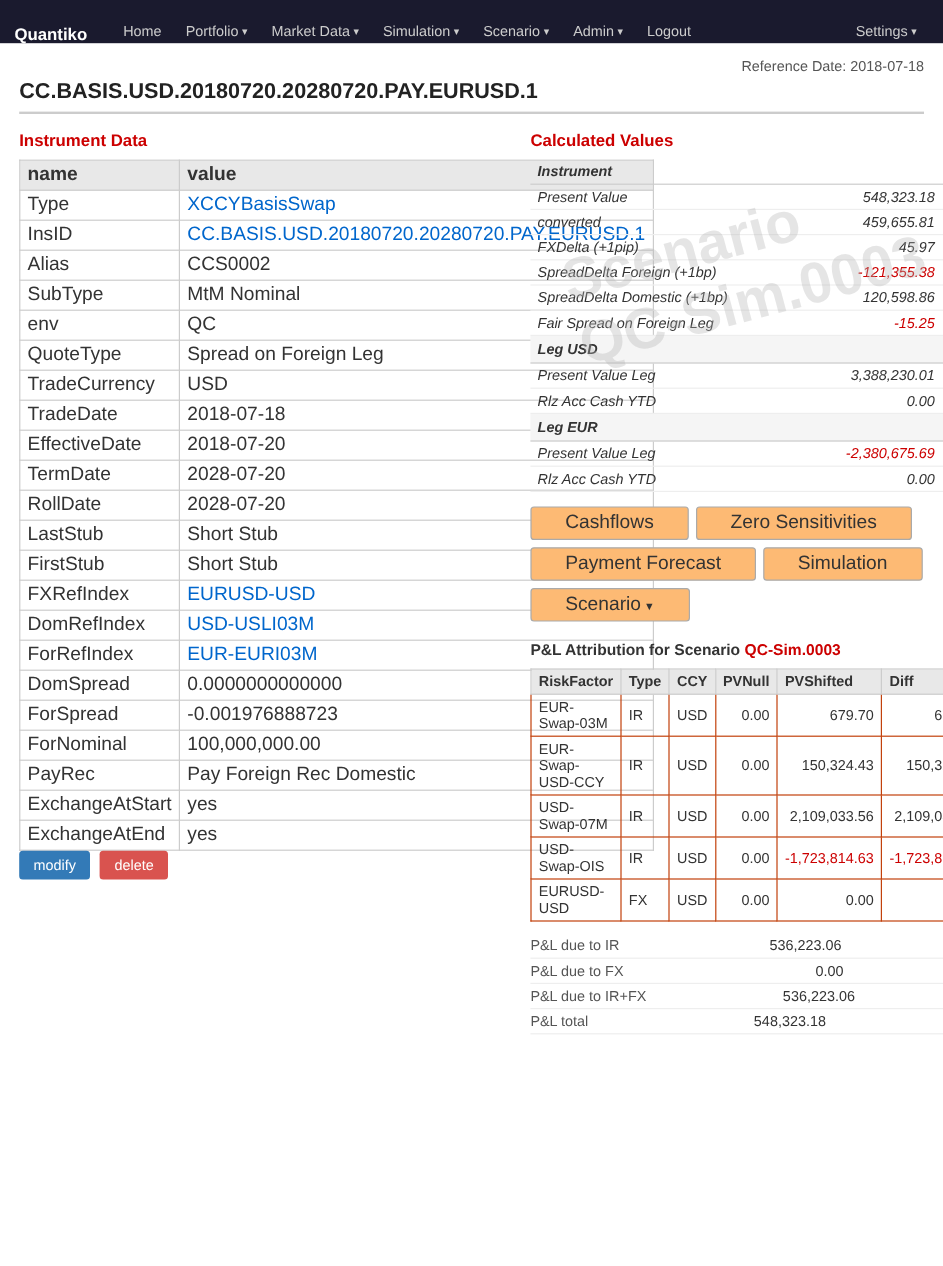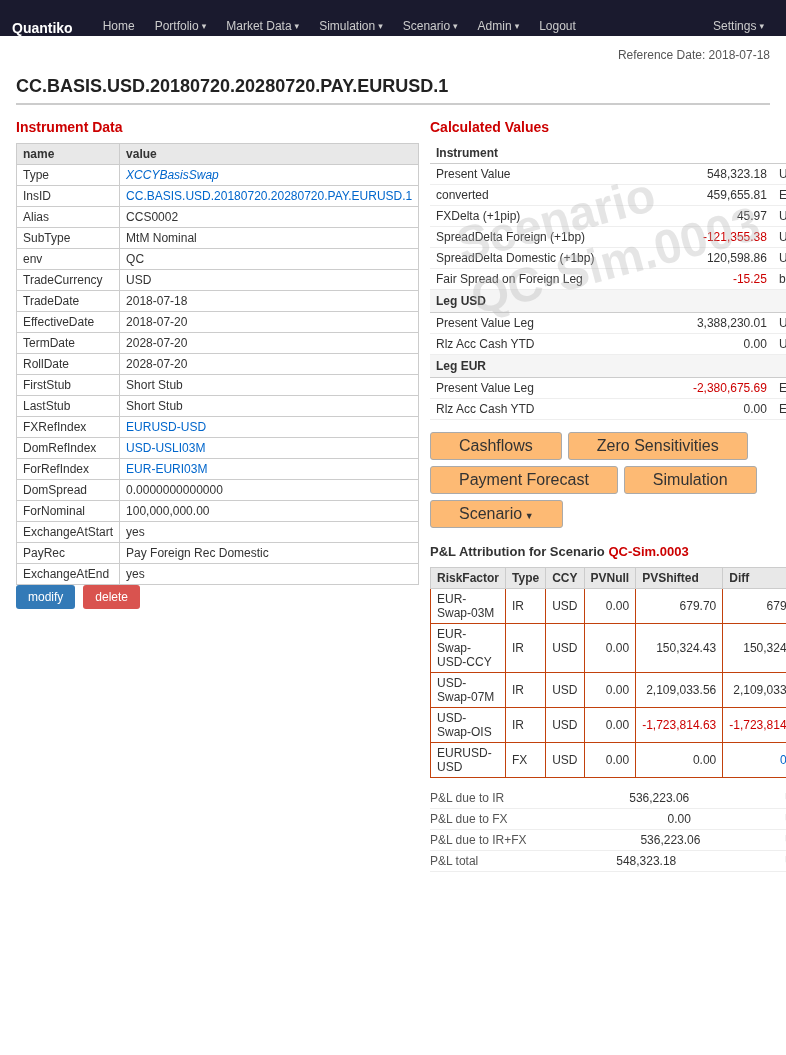--- a/index.html
+++ b/index.html
@@ -23,32 +23,32 @@
       display: flex;
       align-items: center;
       cursor: pointer;
       font-size: 12px;
     }
     nav .nav-item .arrow { font-size: 9px; margin-left: 3px; }
     nav .spacer { flex: 1; }
 
     
     .page { padding: 12px 16px; }
-    .ref-date { text-align: right; font-size: 12px; color: #555; margin-bottom: 14px; }
+    .ref-date { text-align: right; font-size: 12px; color: #555; margin-bottom: 4px; }
     .page-title { font-size: 18px; font-weight: bold; color: #222; border-bottom: 2px solid #ccc; padding-bottom: 6px; margin-bottom: 14px; }
 
-    .two-col { display: flex; gap: 24px; }
+    .two-col { display: flex; gap: 36px; }
     .left-col { width: 390px; flex-shrink: 0; }
     .right-col { flex: 1; }
 
     
     .section-title { font-size: 14px; font-weight: bold; color: #c00; margin-bottom: 8px; }
 
     
-    .inst-table { width: 100%; border-collapse: collapse; font-size: 12px; }
+    .inst-table { width: 100%; border-collapse: collapse; font-size: 16px; }
     .inst-table th { background: #e8e8e8; border: 1px solid #ccc; padding: 3px 6px; text-align: left; font-weight: bold; }
     .inst-table td { border: 1px solid #ccc; padding: 3px 6px; }
     .inst-table td.link-val { color: #0066cc; }
     .inst-table td.label-col { color: #333; font-weight: normal; }
 
     
     .watermark-container { position: relative; }
     .watermark {
       position: absolute;
       top: 60px;
@@ -57,21 +57,21 @@
       color: rgba(180,180,180,0.35);
       font-weight: bold;
       pointer-events: none;
       white-space: nowrap;
       transform: rotate(-15deg);
       z-index: 10;
     }
 
     
     .calc-table { width: 100%; border-collapse: collapse; font-size: 12px; }
-    .calc-table td { padding: 3px 6px; border-bottom: 1px solid #eee; }
+    .calc-table td { padding: 3px 6px; border-bottom: 1px solid #eee; font-style: italic; }
     .calc-table td.num { text-align: right; }
     .calc-table td.ccy { width: 36px; }
     .calc-table .section-row td { font-weight: bold; background: #f5f5f5; padding: 4px 6px; border-top: 1px solid #ccc; border-bottom: 1px solid #ccc; }
     .calc-table .header-row td { font-weight: bold; border-bottom: 1px solid #ccc; }
     .neg { color: #c00; }
 
     
     .btn-group { display: flex; flex-wrap: wrap; gap: 6px; margin-top: 12px; margin-bottom: 4px; }
     .btn {
       border: 1px solid #aaa;
@@ -159,93 +159,101 @@
       <table class="inst-table">
         <thead>
           <tr>
             <th>name</th>
             <th>value</th>
           </tr>
         </thead>
         <tbody id="inst-table-body">
         <tr>
               <td class="label-col">Type</td>
-              <td class="link-val" style="cursor: pointer; font-style: italic;">XCCYBasisSwap</td>
+              <td class="link-val" style="cursor: pointer;">XCCYBasisSwap</td>
             </tr>
             <tr>
               <td class="label-col">InsID</td>
               <td class="link-val" style="cursor: pointer;">CC.BASIS.USD.20180720.20280720.PAY.EURUSD.1</td>
             </tr>
             <tr>
               <td class="label-col">Alias</td>
               <td>CCS0002</td>
             </tr>
             <tr>
               <td class="label-col">SubType</td>
               <td>MtM Nominal</td>
             </tr>
             <tr>
               <td class="label-col">env</td>
               <td>QC</td>
             </tr>
             <tr>
+              <td class="label-col">QuoteType</td>
+              <td>Spread on Foreign Leg</td>
+            </tr>
+            <tr>
               <td class="label-col">TradeCurrency</td>
               <td>USD</td>
             </tr>
             <tr>
               <td class="label-col">TradeDate</td>
               <td>2018-07-18</td>
             </tr>
             <tr>
               <td class="label-col">EffectiveDate</td>
               <td>2018-07-20</td>
             </tr>
             <tr>
               <td class="label-col">TermDate</td>
               <td>2028-07-20</td>
             </tr>
             <tr>
               <td class="label-col">RollDate</td>
               <td>2028-07-20</td>
             </tr>
             <tr>
+              <td class="label-col">LastStub</td>
+              <td>Short Stub</td>
+            </tr>
+            <tr>
               <td class="label-col">FirstStub</td>
               <td>Short Stub</td>
             </tr>
             <tr>
-              <td class="label-col">LastStub</td>
-              <td>Short Stub</td>
-            </tr>
-            <tr>
               <td class="label-col">FXRefIndex</td>
               <td class="link-val" style="cursor: pointer;">EURUSD-USD</td>
             </tr>
             <tr>
               <td class="label-col">DomRefIndex</td>
               <td class="link-val" style="cursor: pointer;">USD-USLI03M</td>
             </tr>
             <tr>
               <td class="label-col">ForRefIndex</td>
               <td class="link-val" style="cursor: pointer;">EUR-EURI03M</td>
             </tr>
             <tr>
               <td class="label-col">DomSpread</td>
               <td>0.0000000000000</td>
             </tr>
             <tr>
+              <td class="label-col">ForSpread</td>
+              <td>-0.001976888723</td>
+            </tr>
+            <tr>
               <td class="label-col">ForNominal</td>
               <td>100,000,000.00</td>
             </tr>
             <tr>
+              <td class="label-col">PayRec</td>
+              <td>Pay Foreign Rec Domestic</td>
+            </tr>
+            <tr>
               <td class="label-col">ExchangeAtStart</td>
               <td>yes</td>
-            </tr>
-            <tr>
-              <td class="label-col">PayRec</td>
-              <td>Pay Foreign Rec Domestic</td>
             </tr>
             <tr>
               <td class="label-col">ExchangeAtEnd</td>
               <td>yes</td>
             </tr>
           </tbody>
       </table>
 
       <div class="action-btns">
         <button class="btn-modify">modify</button>

